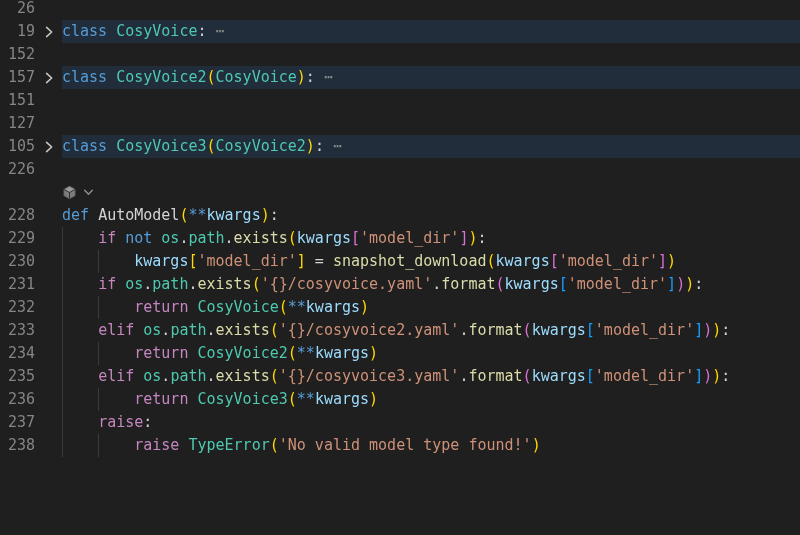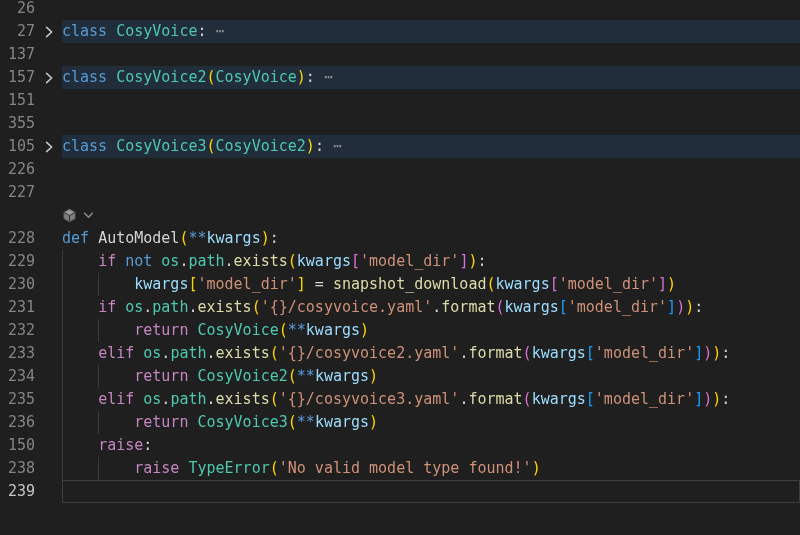--- a/index.html
+++ b/index.html
@@ -46,48 +46,46 @@
   .deco-wrap{
     display:flex;align-items:center;gap:6px;height:23px;
   }
 </style>
 </head>
 <body>
 
 <div id="editor">
   <div id="lines">
       <div class="row"><div class="num">26</div><div class="foldcol"></div><div class="code"></div></div>
-      <div class="row hl"><div class="num">27</div><div class="foldcol"><svg width="12" height="12" viewBox="0 0 10 10">
+      <div class="row hl"><div class="num">19</div><div class="foldcol"><svg width="12" height="12" viewBox="0 0 10 10">
             <path d="M3 1.2 L7.2 5 L3 8.8" stroke="#c5c5c5" stroke-width="1.4" fill="none" stroke-linecap="round" stroke-linejoin="round"></path>
           </svg></div><div class="code"><span class="tok" style="color: rgb(86, 156, 214);">class</span><span class="tok" style="color: rgb(212, 212, 212);"> </span><span class="tok" style="color: rgb(78, 201, 176);">CosyVoice</span><span class="tok" style="color: rgb(212, 212, 212);">:</span><span class="tok" style="color: rgb(212, 212, 212);"> </span><span class="tok" style="color: rgb(140, 140, 140);">⋯</span></div></div>
-      <div class="row"><div class="num">137</div><div class="foldcol"></div><div class="code"></div></div>
+      <div class="row"><div class="num">152</div><div class="foldcol"></div><div class="code"></div></div>
       <div class="row hl"><div class="num">157</div><div class="foldcol"><svg width="12" height="12" viewBox="0 0 10 10">
             <path d="M3 1.2 L7.2 5 L3 8.8" stroke="#c5c5c5" stroke-width="1.4" fill="none" stroke-linecap="round" stroke-linejoin="round"></path>
           </svg></div><div class="code"><span class="tok" style="color: rgb(86, 156, 214);">class</span><span class="tok" style="color: rgb(212, 212, 212);"> </span><span class="tok" style="color: rgb(78, 201, 176);">CosyVoice2</span><span class="tok" style="color: rgb(255, 215, 0);">(</span><span class="tok" style="color: rgb(78, 201, 176);">CosyVoice</span><span class="tok" style="color: rgb(255, 215, 0);">)</span><span class="tok" style="color: rgb(212, 212, 212);">:</span><span class="tok" style="color: rgb(212, 212, 212);"> </span><span class="tok" style="color: rgb(140, 140, 140);">⋯</span></div></div>
       <div class="row"><div class="num">151</div><div class="foldcol"></div><div class="code"></div></div>
-      <div class="row"><div class="num">355</div><div class="foldcol"></div><div class="code"></div></div>
+      <div class="row"><div class="num">127</div><div class="foldcol"></div><div class="code"></div></div>
       <div class="row hl"><div class="num">105</div><div class="foldcol"><svg width="12" height="12" viewBox="0 0 10 10">
             <path d="M3 1.2 L7.2 5 L3 8.8" stroke="#c5c5c5" stroke-width="1.4" fill="none" stroke-linecap="round" stroke-linejoin="round"></path>
           </svg></div><div class="code"><span class="tok" style="color: rgb(86, 156, 214);">class</span><span class="tok" style="color: rgb(212, 212, 212);"> </span><span class="tok" style="color: rgb(78, 201, 176);">CosyVoice3</span><span class="tok" style="color: rgb(255, 215, 0);">(</span><span class="tok" style="color: rgb(78, 201, 176);">CosyVoice2</span><span class="tok" style="color: rgb(255, 215, 0);">)</span><span class="tok" style="color: rgb(212, 212, 212);">:</span><span class="tok" style="color: rgb(212, 212, 212);"> </span><span class="tok" style="color: rgb(140, 140, 140);">⋯</span></div></div>
       <div class="row"><div class="num">226</div><div class="foldcol"></div><div class="code"></div></div>
-      <div class="row"><div class="num">227</div><div class="foldcol"></div><div class="code"></div></div>
       <div class="row"><div class="num"></div><div class="foldcol"></div><div class="code"><div class="deco-wrap"><svg width="15" height="15" viewBox="0 0 16 16">
               <path d="M8 1.2 L14 4.6 L14 11.4 L8 14.8 L2 11.4 L2 4.6 Z" fill="#7d7d7d"></path>
               <path d="M8 1.2 L14 4.6 L8 8 L2 4.6 Z" fill="#9a9a9a"></path>
               <path d="M8 8 L8 14.8 M2 4.6 L8 8 M14 4.6 L8 8" stroke="#2a2a2a" stroke-width="1" fill="none"></path>
               <path d="M8 1.2 L14 4.6 L14 11.4 L8 14.8 L2 11.4 L2 4.6 Z" fill="none" stroke="#555555" stroke-width="0.8"></path>
             </svg><svg width="11" height="11" viewBox="0 0 10 10">
               <path d="M1.5 3 L5 6.5 L8.5 3" stroke="#8f8f8f" stroke-width="1.3" fill="none" stroke-linecap="round" stroke-linejoin="round"></path>
             </svg></div></div></div>
       <div class="row"><div class="num">228</div><div class="foldcol"></div><div class="code"><span class="tok" style="color: rgb(86, 156, 214);">def</span><span class="tok" style="color: rgb(212, 212, 212);"> </span><span class="tok" style="color: rgb(212, 212, 212);">AutoModel</span><span class="tok" style="color: rgb(255, 215, 0);">(</span><span class="tok" style="color: rgb(86, 156, 214);">**</span><span class="tok" style="color: rgb(156, 220, 254);">kwargs</span><span class="tok" style="color: rgb(255, 215, 0);">)</span><span class="tok" style="color: rgb(212, 212, 212);">:</span></div></div>
       <div class="row"><div class="num">229</div><div class="foldcol"></div><div class="code"><div class="guide" style="left: 0px;"></div><span class="tok" style="color: rgb(212, 212, 212);">    </span><span class="tok" style="color: rgb(197, 134, 192);">if</span><span class="tok" style="color: rgb(212, 212, 212);"> </span><span class="tok" style="color: rgb(86, 156, 214);">not</span><span class="tok" style="color: rgb(212, 212, 212);"> </span><span class="tok" style="color: rgb(78, 201, 176);">os</span><span class="tok" style="color: rgb(212, 212, 212);">.</span><span class="tok" style="color: rgb(78, 201, 176);">path</span><span class="tok" style="color: rgb(212, 212, 212);">.</span><span class="tok" style="color: rgb(220, 220, 170);">exists</span><span class="tok" style="color: rgb(255, 215, 0);">(</span><span class="tok" style="color: rgb(156, 220, 254);">kwargs</span><span class="tok" style="color: rgb(218, 112, 214);">[</span><span class="tok" style="color: rgb(206, 145, 120);">'model_dir'</span><span class="tok" style="color: rgb(218, 112, 214);">]</span><span class="tok" style="color: rgb(255, 215, 0);">)</span><span class="tok" style="color: rgb(212, 212, 212);">:</span></div></div>
       <div class="row"><div class="num">230</div><div class="foldcol"></div><div class="code"><div class="guide" style="left: 0px;"></div><div class="guide" style="left: 36px;"></div><span class="tok" style="color: rgb(212, 212, 212);">        </span><span class="tok" style="color: rgb(156, 220, 254);">kwargs</span><span class="tok" style="color: rgb(255, 215, 0);">[</span><span class="tok" style="color: rgb(206, 145, 120);">'model_dir'</span><span class="tok" style="color: rgb(255, 215, 0);">]</span><span class="tok" style="color: rgb(212, 212, 212);"> = </span><span class="tok" style="color: rgb(220, 220, 170);">snapshot_download</span><span class="tok" style="color: rgb(255, 215, 0);">(</span><span class="tok" style="color: rgb(156, 220, 254);">kwargs</span><span class="tok" style="color: rgb(218, 112, 214);">[</span><span class="tok" style="color: rgb(206, 145, 120);">'model_dir'</span><span class="tok" style="color: rgb(218, 112, 214);">]</span><span class="tok" style="color: rgb(255, 215, 0);">)</span></div></div>
       <div class="row"><div class="num">231</div><div class="foldcol"></div><div class="code"><div class="guide" style="left: 0px;"></div><span class="tok" style="color: rgb(212, 212, 212);">    </span><span class="tok" style="color: rgb(197, 134, 192);">if</span><span class="tok" style="color: rgb(212, 212, 212);"> </span><span class="tok" style="color: rgb(78, 201, 176);">os</span><span class="tok" style="color: rgb(212, 212, 212);">.</span><span class="tok" style="color: rgb(78, 201, 176);">path</span><span class="tok" style="color: rgb(212, 212, 212);">.</span><span class="tok" style="color: rgb(220, 220, 170);">exists</span><span class="tok" style="color: rgb(255, 215, 0);">(</span><span class="tok" style="color: rgb(206, 145, 120);">'{}/cosyvoice.yaml'</span><span class="tok" style="color: rgb(212, 212, 212);">.</span><span class="tok" style="color: rgb(220, 220, 170);">format</span><span class="tok" style="color: rgb(218, 112, 214);">(</span><span class="tok" style="color: rgb(156, 220, 254);">kwargs</span><span class="tok" style="color: rgb(23, 159, 255);">[</span><span class="tok" style="color: rgb(206, 145, 120);">'model_dir'</span><span class="tok" style="color: rgb(23, 159, 255);">]</span><span class="tok" style="color: rgb(218, 112, 214);">)</span><span class="tok" style="color: rgb(255, 215, 0);">)</span><span class="tok" style="color: rgb(212, 212, 212);">:</span></div></div>
       <div class="row"><div class="num">232</div><div class="foldcol"></div><div class="code"><div class="guide" style="left: 0px;"></div><div class="guide" style="left: 36px;"></div><span class="tok" style="color: rgb(212, 212, 212);">        </span><span class="tok" style="color: rgb(197, 134, 192);">return</span><span class="tok" style="color: rgb(212, 212, 212);"> </span><span class="tok" style="color: rgb(78, 201, 176);">CosyVoice</span><span class="tok" style="color: rgb(255, 215, 0);">(</span><span class="tok" style="color: rgb(86, 156, 214);">**</span><span class="tok" style="color: rgb(156, 220, 254);">kwargs</span><span class="tok" style="color: rgb(255, 215, 0);">)</span></div></div>
       <div class="row"><div class="num">233</div><div class="foldcol"></div><div class="code"><div class="guide" style="left: 0px;"></div><span class="tok" style="color: rgb(212, 212, 212);">    </span><span class="tok" style="color: rgb(197, 134, 192);">elif</span><span class="tok" style="color: rgb(212, 212, 212);"> </span><span class="tok" style="color: rgb(78, 201, 176);">os</span><span class="tok" style="color: rgb(212, 212, 212);">.</span><span class="tok" style="color: rgb(78, 201, 176);">path</span><span class="tok" style="color: rgb(212, 212, 212);">.</span><span class="tok" style="color: rgb(220, 220, 170);">exists</span><span class="tok" style="color: rgb(255, 215, 0);">(</span><span class="tok" style="color: rgb(206, 145, 120);">'{}/cosyvoice2.yaml'</span><span class="tok" style="color: rgb(212, 212, 212);">.</span><span class="tok" style="color: rgb(220, 220, 170);">format</span><span class="tok" style="color: rgb(218, 112, 214);">(</span><span class="tok" style="color: rgb(156, 220, 254);">kwargs</span><span class="tok" style="color: rgb(23, 159, 255);">[</span><span class="tok" style="color: rgb(206, 145, 120);">'model_dir'</span><span class="tok" style="color: rgb(23, 159, 255);">]</span><span class="tok" style="color: rgb(218, 112, 214);">)</span><span class="tok" style="color: rgb(255, 215, 0);">)</span><span class="tok" style="color: rgb(212, 212, 212);">:</span></div></div>
       <div class="row"><div class="num">234</div><div class="foldcol"></div><div class="code"><div class="guide" style="left: 0px;"></div><div class="guide" style="left: 36px;"></div><span class="tok" style="color: rgb(212, 212, 212);">        </span><span class="tok" style="color: rgb(197, 134, 192);">return</span><span class="tok" style="color: rgb(212, 212, 212);"> </span><span class="tok" style="color: rgb(78, 201, 176);">CosyVoice2</span><span class="tok" style="color: rgb(255, 215, 0);">(</span><span class="tok" style="color: rgb(86, 156, 214);">**</span><span class="tok" style="color: rgb(156, 220, 254);">kwargs</span><span class="tok" style="color: rgb(255, 215, 0);">)</span></div></div>
       <div class="row"><div class="num">235</div><div class="foldcol"></div><div class="code"><div class="guide" style="left: 0px;"></div><span class="tok" style="color: rgb(212, 212, 212);">    </span><span class="tok" style="color: rgb(197, 134, 192);">elif</span><span class="tok" style="color: rgb(212, 212, 212);"> </span><span class="tok" style="color: rgb(78, 201, 176);">os</span><span class="tok" style="color: rgb(212, 212, 212);">.</span><span class="tok" style="color: rgb(78, 201, 176);">path</span><span class="tok" style="color: rgb(212, 212, 212);">.</span><span class="tok" style="color: rgb(220, 220, 170);">exists</span><span class="tok" style="color: rgb(255, 215, 0);">(</span><span class="tok" style="color: rgb(206, 145, 120);">'{}/cosyvoice3.yaml'</span><span class="tok" style="color: rgb(212, 212, 212);">.</span><span class="tok" style="color: rgb(220, 220, 170);">format</span><span class="tok" style="color: rgb(218, 112, 214);">(</span><span class="tok" style="color: rgb(156, 220, 254);">kwargs</span><span class="tok" style="color: rgb(23, 159, 255);">[</span><span class="tok" style="color: rgb(206, 145, 120);">'model_dir'</span><span class="tok" style="color: rgb(23, 159, 255);">]</span><span class="tok" style="color: rgb(218, 112, 214);">)</span><span class="tok" style="color: rgb(255, 215, 0);">)</span><span class="tok" style="color: rgb(212, 212, 212);">:</span></div></div>
       <div class="row"><div class="num">236</div><div class="foldcol"></div><div class="code"><div class="guide" style="left: 0px;"></div><div class="guide" style="left: 36px;"></div><span class="tok" style="color: rgb(212, 212, 212);">        </span><span class="tok" style="color: rgb(197, 134, 192);">return</span><span class="tok" style="color: rgb(212, 212, 212);"> </span><span class="tok" style="color: rgb(78, 201, 176);">CosyVoice3</span><span class="tok" style="color: rgb(255, 215, 0);">(</span><span class="tok" style="color: rgb(86, 156, 214);">**</span><span class="tok" style="color: rgb(156, 220, 254);">kwargs</span><span class="tok" style="color: rgb(255, 215, 0);">)</span></div></div>
-      <div class="row"><div class="num">150</div><div class="foldcol"></div><div class="code"><div class="guide" style="left: 0px;"></div><span class="tok" style="color: rgb(212, 212, 212);">    </span><span class="tok" style="color: rgb(197, 134, 192);">raise</span><span class="tok" style="color: rgb(212, 212, 212);">:</span></div></div>
+      <div class="row"><div class="num">237</div><div class="foldcol"></div><div class="code"><div class="guide" style="left: 0px;"></div><span class="tok" style="color: rgb(212, 212, 212);">    </span><span class="tok" style="color: rgb(197, 134, 192);">raise</span><span class="tok" style="color: rgb(212, 212, 212);">:</span></div></div>
       <div class="row"><div class="num">238</div><div class="foldcol"></div><div class="code"><div class="guide" style="left: 0px;"></div><div class="guide" style="left: 36px;"></div><span class="tok" style="color: rgb(212, 212, 212);">        </span><span class="tok" style="color: rgb(197, 134, 192);">raise</span><span class="tok" style="color: rgb(212, 212, 212);"> </span><span class="tok" style="color: rgb(78, 201, 176);">TypeError</span><span class="tok" style="color: rgb(255, 215, 0);">(</span><span class="tok" style="color: rgb(206, 145, 120);">'No valid model type found!'</span><span class="tok" style="color: rgb(255, 215, 0);">)</span></div></div>
-      <div class="row current"><div class="num">239</div><div class="foldcol"></div><div class="code"></div></div>
     </div>
 </div>
 
 </body></html>

